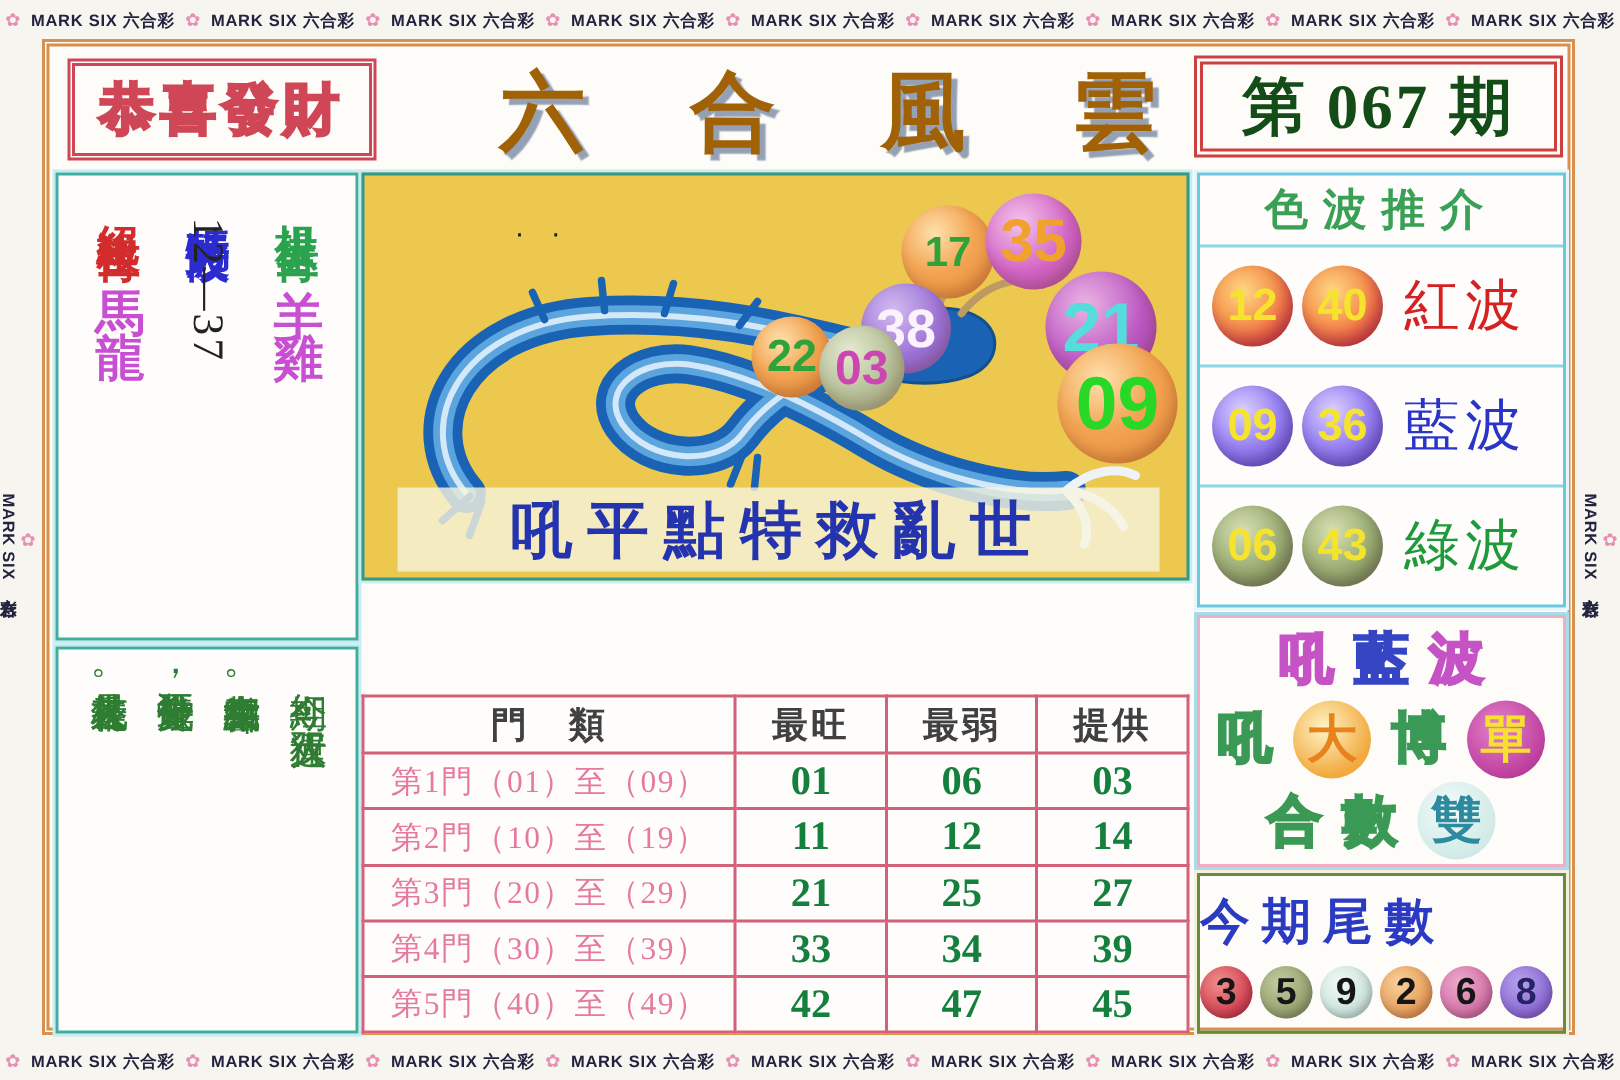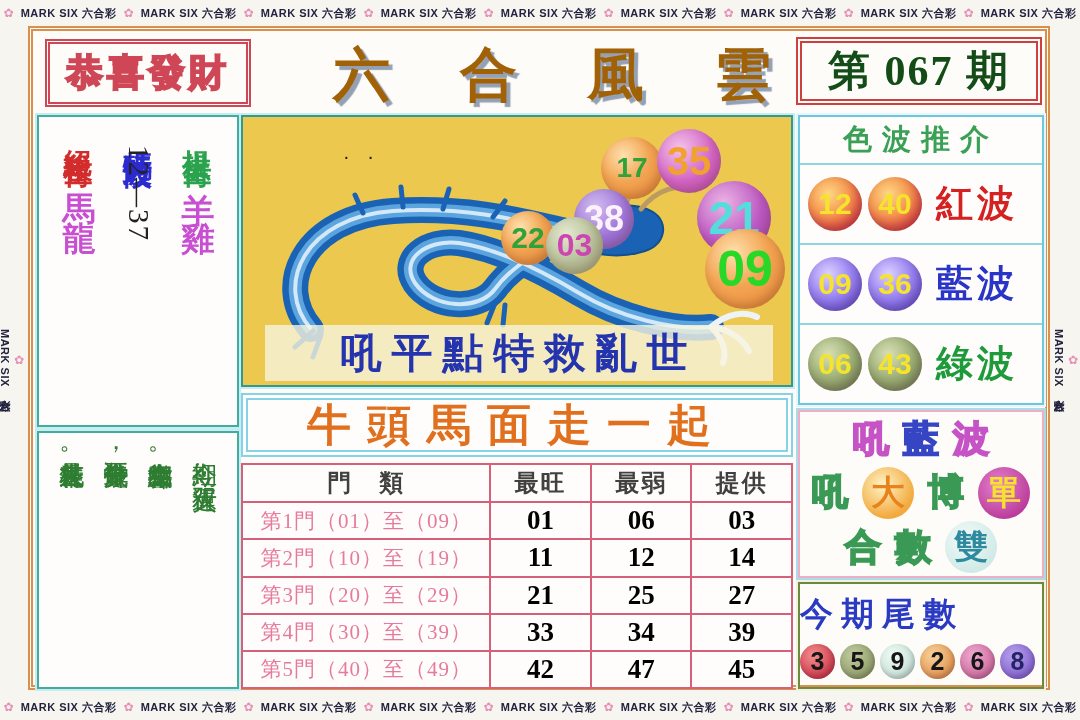--- a/index.html
+++ b/index.html
@@ -77,36 +77,36 @@
               box-shadow:inset 0 0 0 3px #fff,inset 0 0 0 5px #86d2e6;background:#fefdfb;
               display:flex;align-items:center;justify-content:center;position:absolute;box-sizing:border-box;}
   .slogan-box span{font-size:44px;font-weight:bold;color:#e0701e;letter-spacing:16px;white-space:nowrap;}
 
   
   .door-table{position:absolute;left:208px;top:432px;width:552px;height:226px;border-collapse:collapse;
               background:#fefdfb;}
   .door-table td,.door-table th{border:2px solid #d5607a;text-align:center;padding:0;}
   .door-table th{color:#404040;font-size:24px;font-weight:bold;letter-spacing:2px;}
   .door-table td.cat{color:#e67a9e;font-size:21px;letter-spacing:1px;}
-  .door-table td.num{color:#000000;font-size:27px;font-weight:bold;}
+  .door-table td.num{color:#15803d;font-size:27px;font-weight:bold;}
   .colw{width:250px;} .coln{width:100px;}
 
   
   .waves-box{left:765px;top:84px;width:246px;height:290px;border:2px solid #6cc8de;box-shadow:0 0 0 2px #e8f6fa;}
   .waves-title{height:46px;display:flex;align-items:center;justify-content:center;border-bottom:2px solid #8ed6e6;
                font-size:29px;font-weight:bold;color:#3aa055;letter-spacing:10px;}
   .wave-row{height:78px;display:flex;align-items:center;justify-content:flex-start;gap:6px;padding:0 8px;
             border-bottom:2px solid #8ed6e6;}
   .wave-row:last-child{border-bottom:none;}
   .wball{width:54px;height:54px;border-radius:50%;display:flex;align-items:center;justify-content:center;
          font-size:30px;font-weight:bold;color:#f6e42c;box-shadow:inset -3px -5px 8px rgba(60,30,60,.3);}
   .wred{background:radial-gradient(circle at 38% 32%,#ffd886,#f59a52 40%,#e83c3c 80%);}
   .wblue{background:radial-gradient(circle at 38% 32%,#dcd2ff,#9c86f2 45%,#6b52e0 85%);}
   .wgreen{background:radial-gradient(circle at 38% 32%,#d8e0b6,#9cae74 50%,#7e9254 85%);}
-  .wlabel{font-size:37px;font-weight:bold;margin-left:8px;letter-spacing:4px;}
+  .wlabel{font-size:37px;font-weight:normal;margin-left:8px;letter-spacing:4px;}
   .l-red{color:#d42222}.l-blue{color:#2a35c8}.l-green{color:#1f9a3a}
 
   
   .tips-box{left:765px;top:379px;width:246px;height:168px;border:2px solid #f0aec6;
             box-shadow:0 0 0 2px #a8dce8;display:flex;flex-direction:column;justify-content:space-evenly;align-items:center;}
   .tips-line{display:flex;align-items:center;justify-content:center;gap:14px;}
   .bub{font-size:36px;font-weight:bold;color:#fff;}
   .s-pink{-webkit-text-stroke:2px #c653c6}.s-blue{-webkit-text-stroke:2px #3545c4}
   .s-green{-webkit-text-stroke:2px #3a9a55}
   .chip{width:52px;height:52px;border-radius:50%;display:flex;align-items:center;justify-content:center;
@@ -248,23 +248,20 @@
         <span>03</span>
       </div>
     <div class="ball orangeball b09">
         <span>09</span>
       </div>
     <div class="caption-strip">
       <span class="serif">吼平點特救亂世</span>
     </div>
   </div>
 
-  <div class="slogan-box">
-    <span class="serif">牛頭馬面走一起</span>
-  </div>
 
   <table class="door-table serif">
     <tbody>
         <tr>
       <th class="colw">門　類</th>
       <th class="coln">最旺</th>
       <th class="coln">最弱</th>
       <th class="coln">提供</th>
     </tr>
     <tr>

